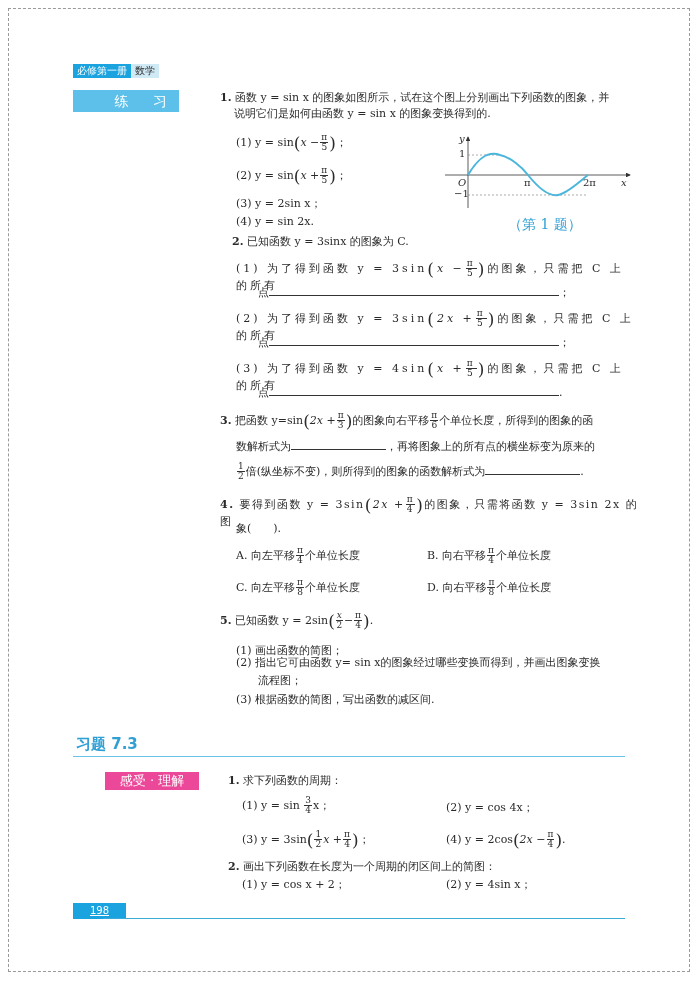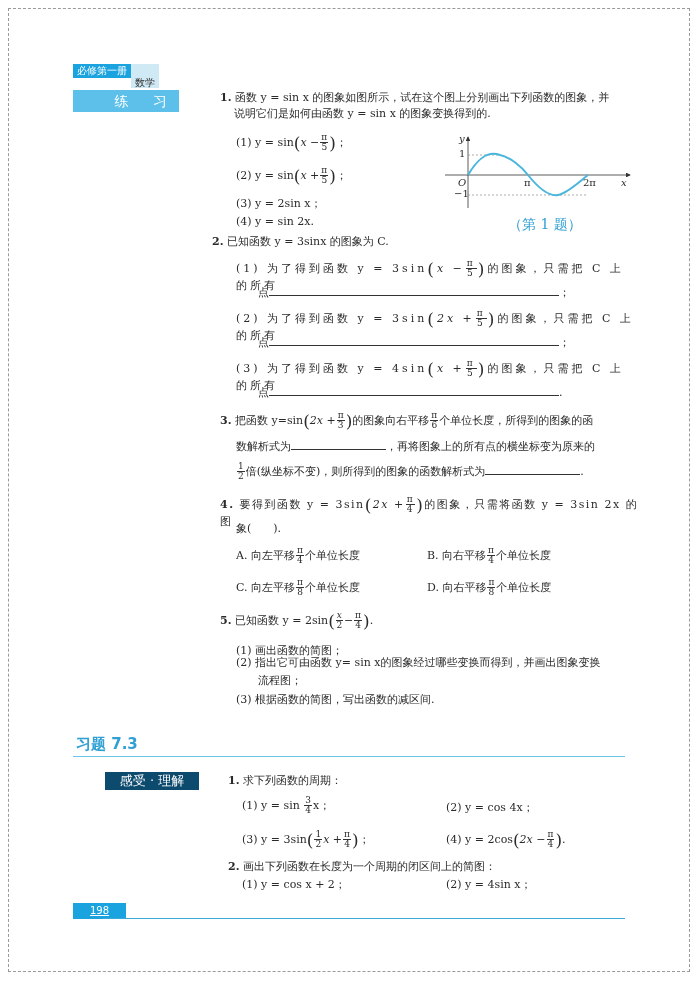--- a/index.html
+++ b/index.html
@@ -4,37 +4,37 @@
 <style>
   html, body { margin: 0; padding: 0; background: #ffffff; }
   body { width: 700px; height: 981px; position: relative; overflow: hidden;
          font-family: "DejaVu Serif", "Liberation Serif", serif; color: #2a2a2a; }
   .page-border { position: absolute; left: 8px; top: 8px; width: 682px; height: 964px;
                  border: 1px dashed #9a9a9a; box-sizing: border-box; }
   .abs { position: absolute; }
   .book-tag { left: 73px; top: 64px; height: 14px; display: flex; font-size: 10px;
               font-family: "DejaVu Sans", "Liberation Sans", sans-serif; }
   .book-tag .vol { background: #1aa3df; color: #fff; padding: 0 4px; line-height: 14px; }
-  .book-tag .subj { background: #cfe9f5; color: #333; padding: 12px 4px; line-height: 14px; }
+  .book-tag .subj { background: #cfe9f5; color: #333; padding: 0 4px; line-height: 14px; }
   .exercise-banner { left: 73px; top: 90px; width: 106px; height: 22px; background: #5cc0ea;
                      color: #fff; font-size: 14px; line-height: 22px; text-align: right;
                      font-family: "DejaVu Sans", "Liberation Sans", sans-serif; letter-spacing: 10px; }
   .exercise-banner span { padding-right: 2px; }
   .q { font-size: 11px; line-height: 16px; }
   .qnum { font-weight: bold; }
   .frac { display: inline-block; vertical-align: middle; text-align: center; font-size: 9px; line-height: 9px; margin: 0 1px; }
   .frac .n { display: block; border-bottom: 1px solid #333; padding: 0 1px; }
   .frac .d { display: block; }
   .paren { font-size: 17px; vertical-align: middle; line-height: 10px; }
   .blank { display: inline-block; border-bottom: 1px solid #333; vertical-align: baseline; height: 11px; }
   .spaced { letter-spacing: 3px; }
   .section-title { left: 76px; top: 735px; font-size: 15px; color: #2f9fd4; font-weight: bold;
                    font-family: "DejaVu Sans", "Liberation Sans", sans-serif; }
   .section-rule { left: 73px; top: 756px; width: 552px; height: 1px; background: #6cc3e8; }
-  .feel-tag { left: 105px; top: 772px; width: 94px; height: 18px; background: #0c4a6e; color: #fff;
+  .feel-tag { left: 105px; top: 772px; width: 94px; height: 18px; background: #ec4899; color: #fff;
               font-size: 13px; line-height: 18px; text-align: center;
               font-family: "DejaVu Sans", "Liberation Sans", sans-serif; }
   .page-num { left: 73px; top: 903px; width: 53px; height: 16px; background: #1aa3df; color: #fff;
               font-size: 10px; line-height: 16px; text-align: center;
               font-family: "DejaVu Sans", "Liberation Sans", sans-serif; text-decoration: underline; }
   .footer-rule { left: 103px; top: 918px; width: 522px; height: 1px; background: #3aaad9; }
   .fig-caption { color: #2f9fd4; font-size: 14px; }
   i.v { font-style: italic; }
 </style>
 </head>
@@ -88,21 +88,21 @@
   <span class="abs" style="left:19px; top:0px; font-size:10px; font-style:italic;">y</span>
   <span class="abs" style="left:19px; top:15px; font-size:10px;">1</span>
   <span class="abs" style="left:14px; top:55px; font-size:10px;">−1</span>
   <span class="abs" style="left:18px; top:44px; font-size:10px; font-style:italic;">O</span>
   <span class="abs" style="left:84px; top:44px; font-size:10px;">π</span>
   <span class="abs" style="left:143px; top:44px; font-size:10px;">2π</span>
   <span class="abs" style="left:181px; top:44px; font-size:10px; font-style:italic;">x</span>
   <span class="abs fig-caption" style="left:68px; top:83px;">（第 1 题）</span>
 </div>
 
-<div class="abs q" style="left:212px; top:234px;">
+<div class="abs q" style="left:232px; top:234px;">
   <span class="qnum">2.</span>
   <span>已知函数 y = 3sinx 的图象为 C.</span>
 </div>
 
 <div class="abs q spaced" style="left:236px; top:259px; width:400px;">
   <span>(1)</span>
   <span>为了得到函数 y = 3sin</span><span class="paren">(</span><i class="v">x −</i><span class="frac"><span class="n">π</span><span class="d">5</span></span><span class="paren">)</span><span>的图象，只需把 C 上的所有</span>
 </div>
 <div class="abs q" style="left:258px; top:284px;">
   <span>点</span><span class="blank" style="width:290px;"></span><span>；</span>

